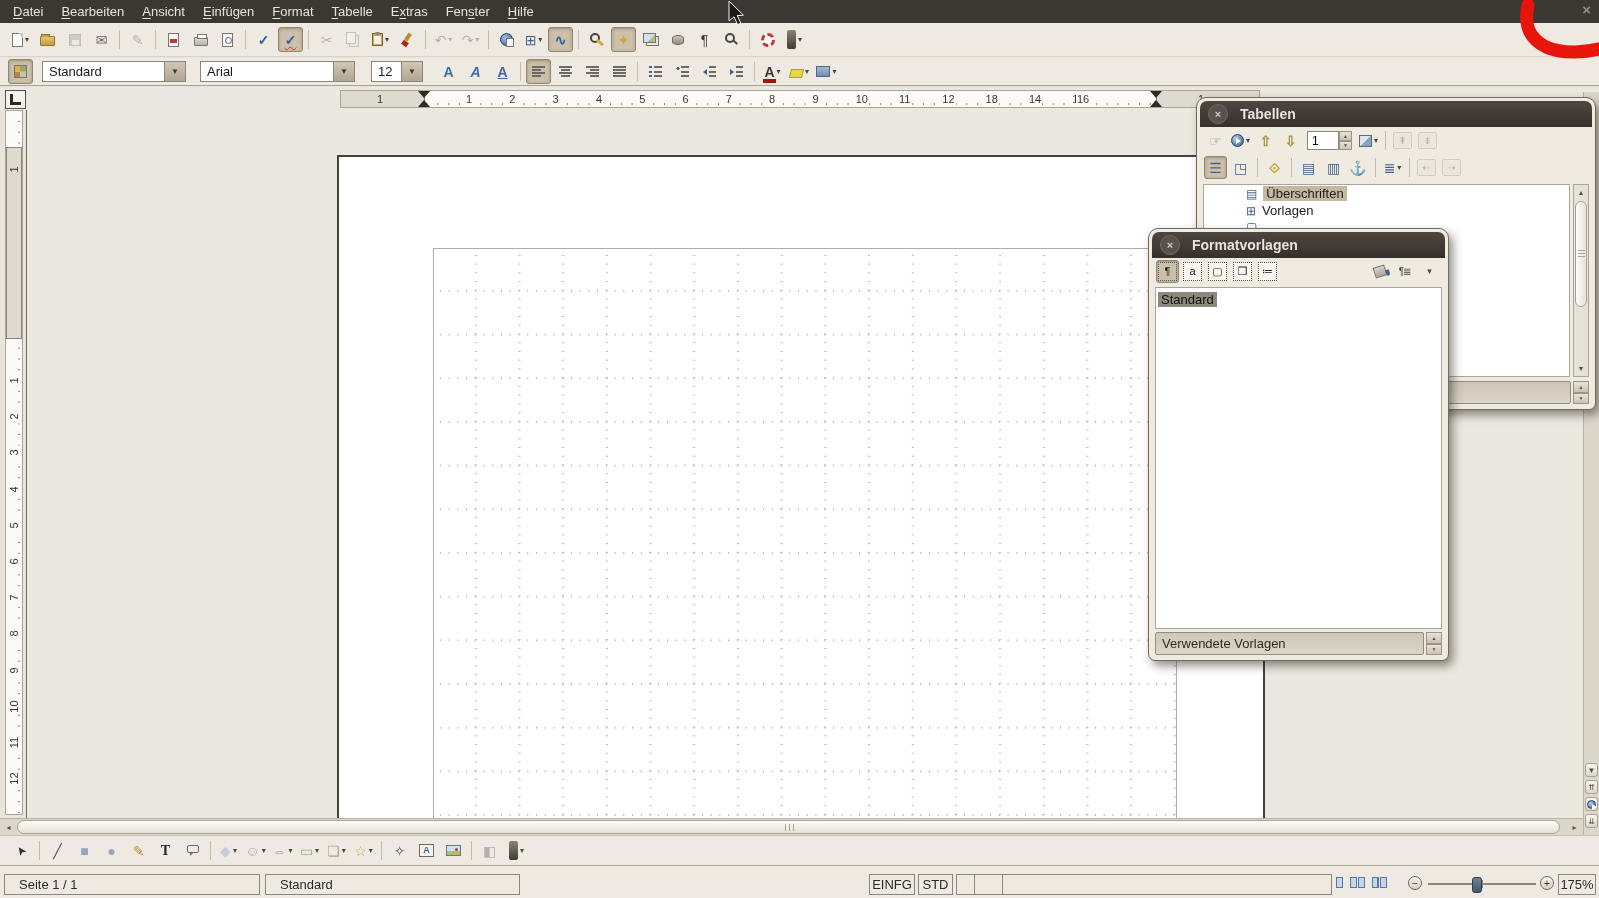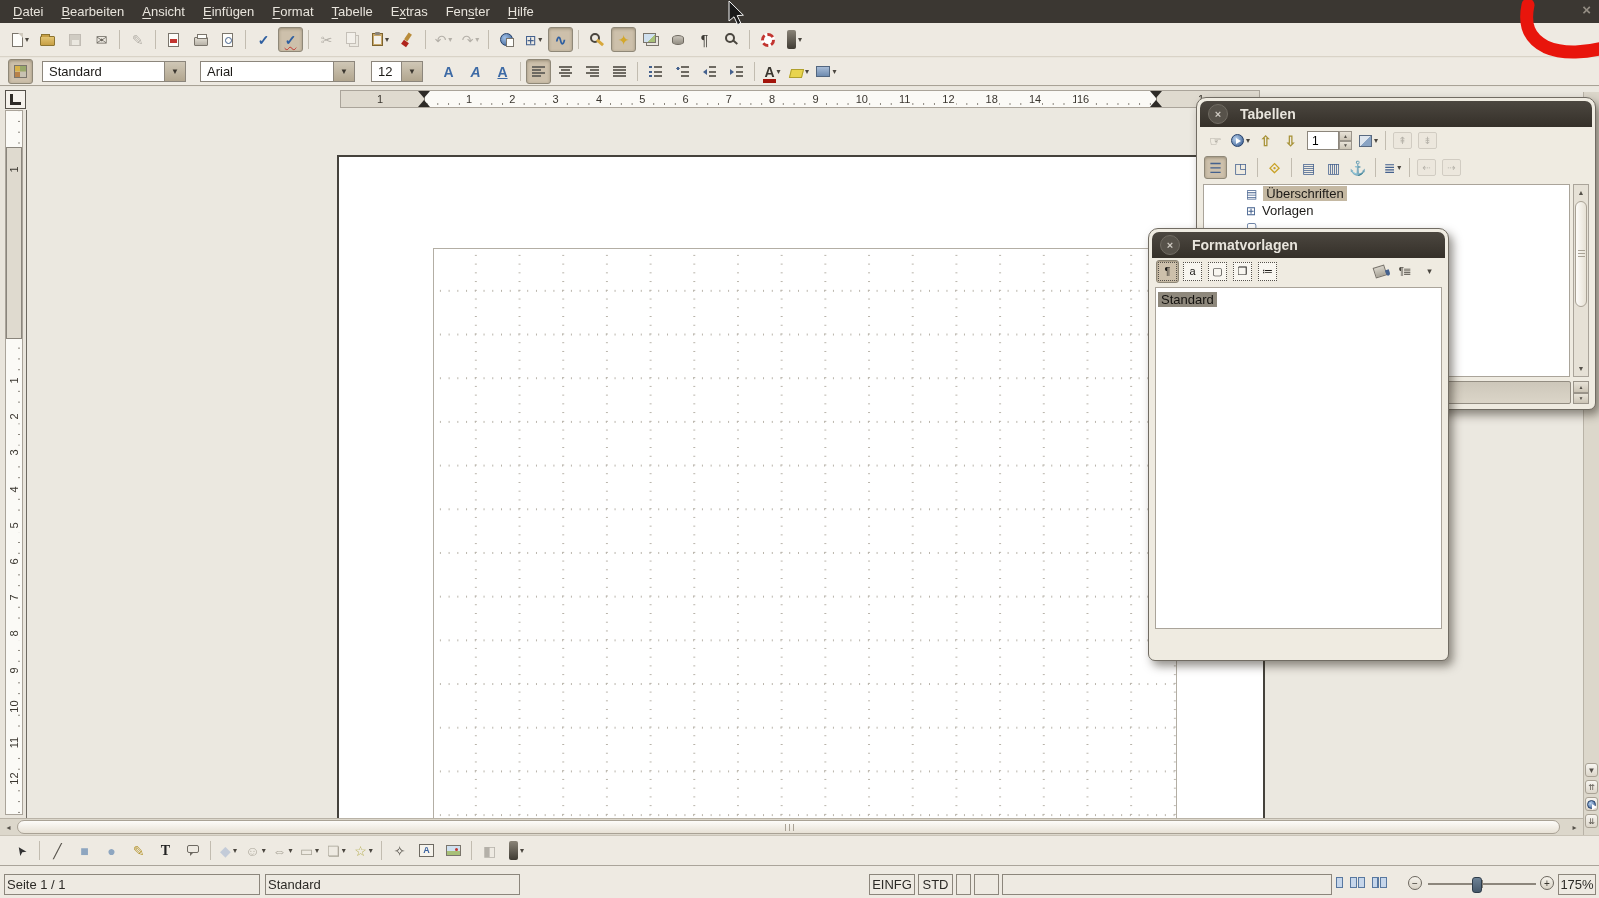--- a/index.html
+++ b/index.html
@@ -121,21 +121,21 @@
   
   .hscroll{position:absolute;left:0;top:818px;width:1583px;height:17px;background:#dcd7cb;border-top:1px solid #b9b3a7;box-sizing:border-box;}
   .hs-btn{position:absolute;top:1px;width:15px;height:14px;display:flex;align-items:center;justify-content:center;font-size:8px;color:#55514a;}
   .hs-thumb{position:absolute;left:17px;top:1px;width:1543px;height:14px;background:linear-gradient(#fdfcf9,#e7e1d5);border:1px solid #a9a295;border-radius:7px;box-sizing:border-box;}
   .hs-grip{position:absolute;left:50%;top:3px;width:9px;height:7px;margin-left:-4px;background:repeating-linear-gradient(to right,#a9a295 0 1px,transparent 1px 4px);}
   .vscroll{position:absolute;left:1583px;top:92px;width:16px;height:743px;background:#dcd7cb;border-left:1px solid #b9b3a7;box-sizing:border-box;}
   .vs-btn{position:absolute;left:1px;width:13px;height:14px;background:linear-gradient(#f8f6f1,#dcd6ca);border:1px solid #a9a295;border-radius:3px;display:flex;align-items:center;justify-content:center;font-size:8px;color:#55514a;box-sizing:border-box;}
   
   .drawbar{position:absolute;left:0;top:835px;width:100%;height:30px;background:#eeeae2;border-top:1px solid #c9c3b7;display:flex;align-items:center;padding-left:8px;box-sizing:border-box;}
   .statusbar{position:absolute;left:0;top:865px;width:100%;height:33px;background:#eeeae2;border-top:1px solid #aaa49a;font-size:13px;color:#2c2a26;}
-  .sb{position:absolute;top:8px;height:21px;border:1px solid #8c867c;display:flex;align-items:center;padding:0 2px;box-sizing:border-box;background:#eeeae2;}
+  .sb{position:absolute;top:8px;height:21px;border:1px solid #8c867c;display:flex;align-items:center;padding:0 14px;box-sizing:border-box;background:#eeeae2;}
   .sb.c{justify-content:center;}
   .pgic{display:inline-flex;gap:1px;margin-right:7px;}
   .pgic span{width:7px;height:11px;border:1px solid #5878a0;background:#c6d6ea;box-sizing:border-box;}
   .zoomtrack{position:absolute;top:17px;height:2px;background:#8c867c;}
   .zoomnotch{position:absolute;top:-3px;left:50%;width:1px;height:8px;background:#8c867c;}
   .zoomthumb{position:absolute;top:-6px;width:8px;height:14px;background:linear-gradient(#6d8296,#46586a);border:1px solid #2e3c4a;border-radius:3px;}
   .zbtn{position:absolute;top:10px;width:14px;height:14px;border:1px solid #6c675e;border-radius:50%;background:linear-gradient(#f6f3ec,#d9d3c6);display:flex;align-items:center;justify-content:center;font-size:10px;color:#3a362f;box-sizing:border-box;}
   
   .panel{position:absolute;background:#efebe1;border:1px solid #716c63;border-radius:10px 10px 7px 7px;box-shadow:4px 5px 10px rgba(40,34,24,.5);padding:3px;box-sizing:border-box;}
   .ptitle{height:26px;background:linear-gradient(#4c4740,#353029);border-radius:7px 7px 0 0;display:flex;align-items:center;color:#e8e4dc;font-weight:bold;font-size:14px;padding-left:8px;gap:12px;}
@@ -632,20 +632,27 @@
           <span class="cic cic-paintcan"></span>
         </span>
         <span class="tbtn">
           <span class="gic small2">¶≣</span>
         </span>
         <span class="tbtn">
           <span class="gic plaindd">▾</span>
         </span>
       </div>
     <div class="stylist"><span class="styleitem sel">Standard</span></div>
+    <div class="pbottom">
+      <span class="well">Verwendete Vorlagen</span>
+      <span class="spincol" style="width:16px;margin-left:2px;">
+        <span class="spinbtn">▲</span>
+        <span class="spinbtn">▼</span>
+      </span>
+    </div>
   </div>
 
   <svg class="redmark" style="left:1508px;top:0;z-index:50;" width="91" height="62" viewBox="0 0 91 62">
     <path d="M 20 5 C 16 24 20 38 38 47 C 56 55 80 52 95 48" fill="none" stroke="#e8150c" stroke-width="13" stroke-linecap="round"></path>
   </svg>
 
   <svg class="cursor" style="left:728px;top:1px;z-index:60;" width="22" height="26" viewBox="0 0 22 26">
     <polygon points="1,0 1,20 6,15.8 9.6,23.6 12.8,22.1 9.2,14.6 15.4,14.2" fill="#1a1a1a" stroke="#f5f5f5" stroke-width="1"></polygon>
   </svg>
 

